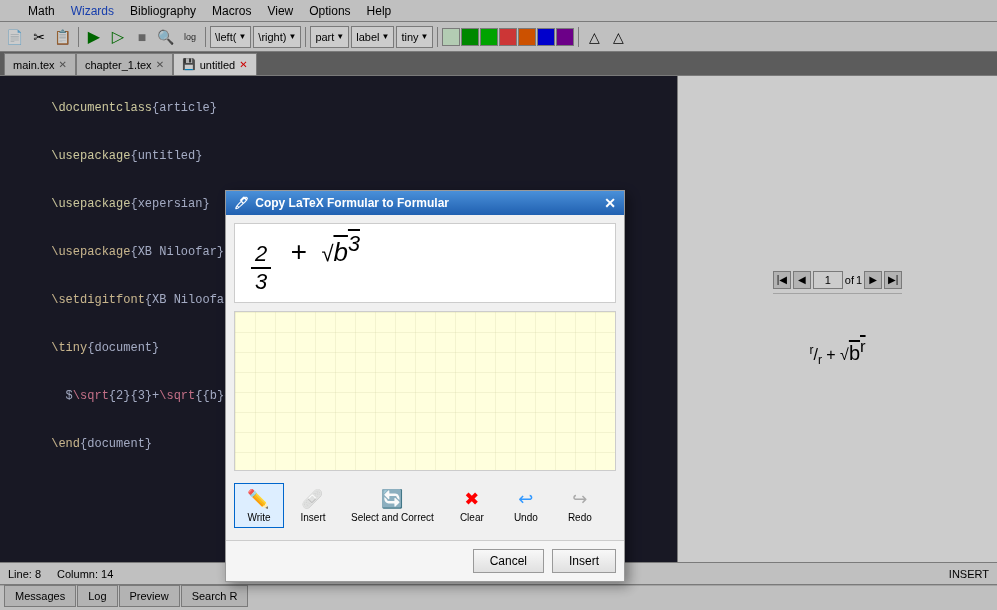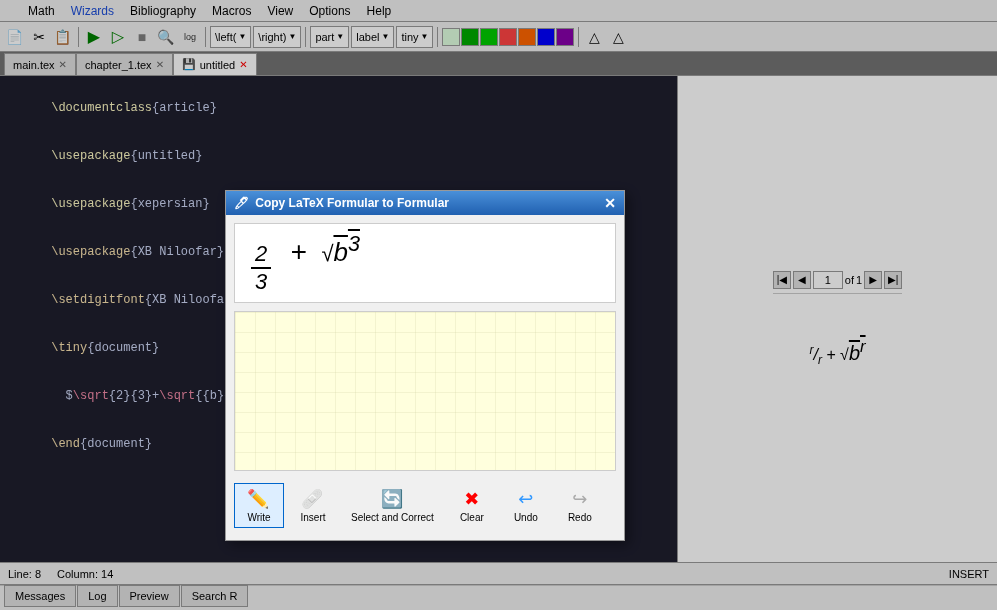--- a/index.html
+++ b/index.html
@@ -181,21 +181,21 @@
       <div style="display:flex;align-items:center;gap:2px;align-self:stretch;border-bottom:1px solid #ccc;padding-bottom:4px;margin-bottom:8px;font-size:11px;">
         <button class="pdf-nav-btn">|◀</button>
         <button class="pdf-nav-btn">◀</button>
         <input class="pdf-page-input" type="text" value="1" style="">
         <span style="font-size:11px;">of</span>
         <span>1</span>
         <button class="pdf-nav-btn">▶</button>
         <button class="pdf-nav-btn">▶|</button>
       </div>
 
-      <div style="font-size:22px;font-style:italic;text-align:center;margin-top:28px;">
+      <div style="font-size:22px;text-align:center;margin-top:28px;">
         <span style="font-size:16px;">
           <sup style="font-size:12px;">r</sup>/<sub style="font-size:12px;">r</sub> + √<span style="text-decoration: overline; font-size:20px;">b<sup>r</sup></span>
         </span>
       </div>
     </div>
   </div>
 </div>
 
 <div class="statusbar">
   <span>Line: 8</span>
@@ -288,14 +288,18 @@
           <span class="tool-icon" style="color:#3399ff;">↩</span>
           <span>Undo</span>
         </div>
         <div class="tool-btn">
           <span class="tool-icon" style="color:#aaa;">↪</span>
           <span>Redo</span>
         </div>
       </div>
     </div>
 
+    <div class="dialog-footer">
+      <button class="dialog-btn">Cancel</button>
+      <button class="dialog-btn">Insert</button>
+    </div>
   </div>
 </div>
 
 </body></html>

